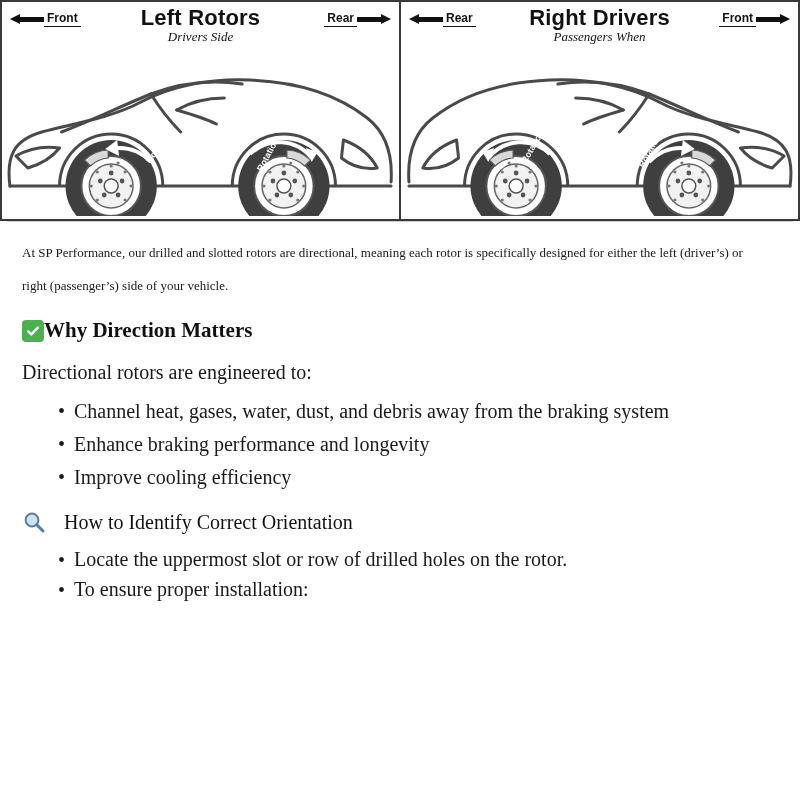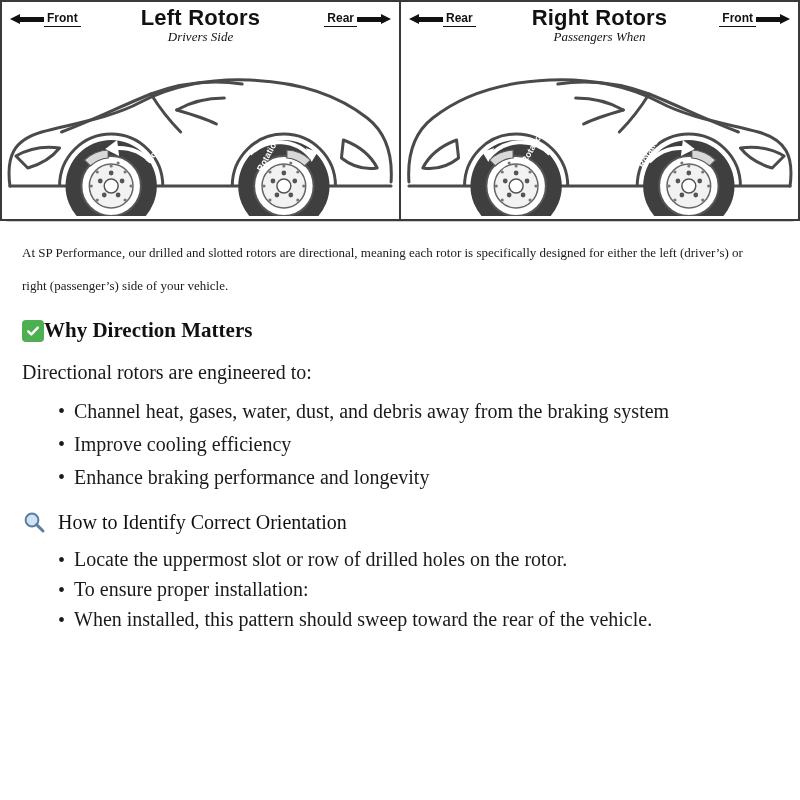--- a/index.html
+++ b/index.html
@@ -160,21 +160,21 @@
     position: absolute;
     left: 0;
     top: 0;
     font-size: 20px;
     line-height: 33px;
   }
 
   .subhead-row {
     display: flex;
     align-items: center;
-    gap: 12px;
+    gap: 18px;
     margin: 16px 0 10px 0;
   }
   .mag-icon { flex: none; display:block; }
   .subhead-text {
     font-size: 20px;
     font-family: "Liberation Serif", serif;
     color: #111;
   }
 
   ul.bullets.tight li { line-height: 30px; }
@@ -297,21 +297,21 @@
       </div>
 
       <div class="arrow-tag right-side">
         <span class="lbl">Front</span>
         <div class="arw pointing-right">
           <span class="shaft"></span>
             <span class="head"></span>
         </div>
       </div>
 
-      <div class="panel-title">Right Rotors</div>
+      <div class="panel-title">Right Drivers</div>
       <div class="panel-sub">Passengers When</div>
 
       <svg class="car-svg" viewBox="0 0 400 180" preserveAspectRatio="none">
         <g transform="translate(400,0) scale(-1,1)">
           <g fill="none" stroke="#4a4a4a" stroke-width="3" stroke-linecap="round" stroke-linejoin="round">
             <path d="M8,150 C4,120 12,104 40,96 C70,88 110,82 140,66 C170,50 210,42 250,44 C300,46 340,60 368,82 C386,96 394,116 392,146"></path>
             <path d="M8,150 L392,150"></path>
             <path d="M60,96 C92,84 120,70 150,58 C182,46 214,44 242,48"></path>
             <path d="M150,58 C160,74 170,86 180,96"></path>
             <path d="M176,74 C190,66 206,62 224,62"></path>
@@ -399,32 +399,31 @@
           <path d="M3.2 8.4 L6.3 11.4 L12.8 4.6" fill="none" stroke="#ffffff" stroke-width="2.4" stroke-linecap="round" stroke-linejoin="round"></path>
         </svg>
       </span>
       <span class="heading-text">Why Direction Matters</span>
     </div>
 
     <p class="lead">Directional rotors are engineered to:</p>
 
     <ul class="bullets">
       <li>Channel heat, gases, water, dust, and debris away from the braking system</li>
+      <li>Enhance braking performance and longevity</li>
       <li>Improve cooling efficiency</li>
-      <li>Enhance braking performance and longevity</li>
     </ul>
 
     <div class="subhead-row">
       <svg class="mag-icon" width="24" height="24" viewBox="0 0 24 24">
         <circle cx="10" cy="10" r="6.4" fill="#cfe3f7" stroke="#5b7f9e" stroke-width="2"></circle>
         <line x1="14.6" y1="14.6" x2="21" y2="21" stroke="#5b7f9e" stroke-width="3" stroke-linecap="round"></line>
       </svg>
       <span class="subhead-text">How to Identify Correct Orientation</span>
     </div>
 
     <ul class="bullets tight">
       <li>Locate the uppermost slot or row of drilled holes on the rotor.</li>
       <li>To ensure proper installation:</li>
-      <li>When installed, this pattern should sweep toward the rear of the vehicle.</li>
     </ul>
 
   </div>
 </div>
 
 </body></html>

